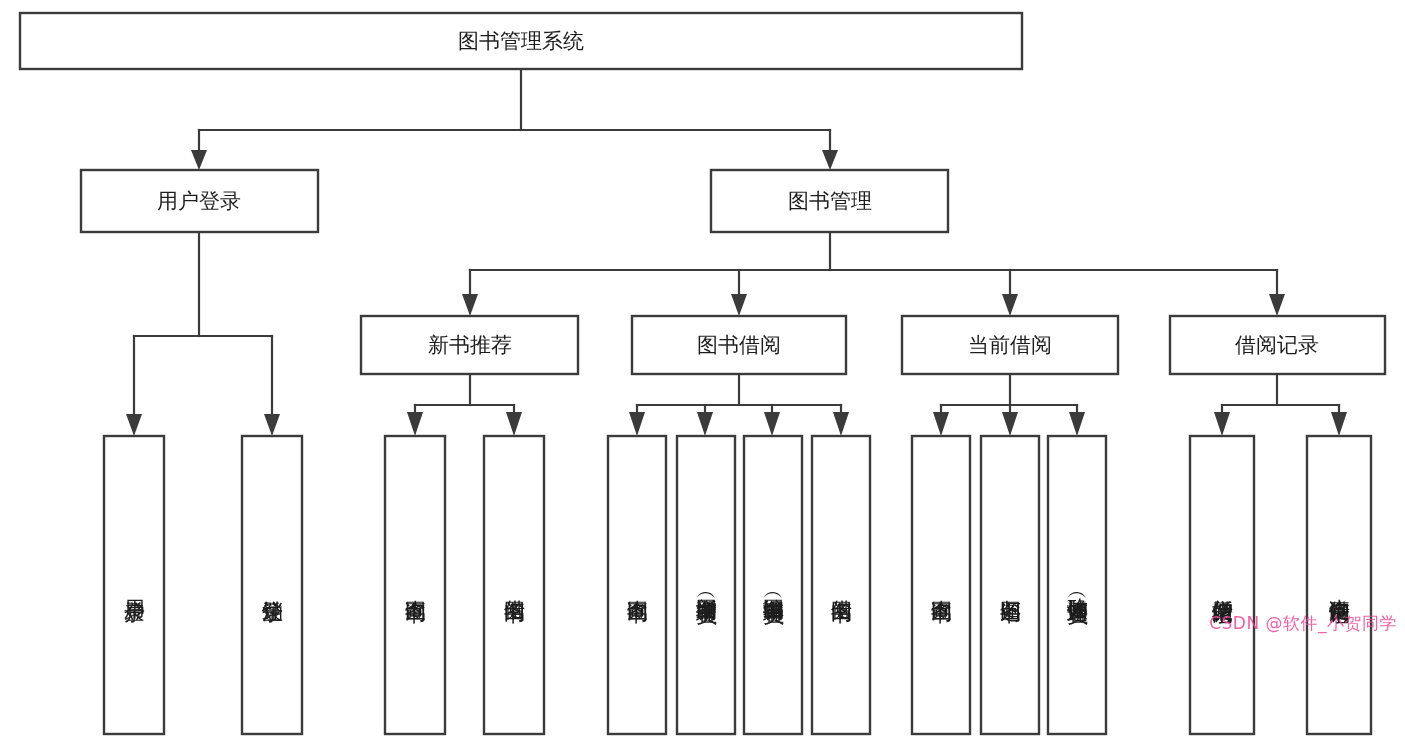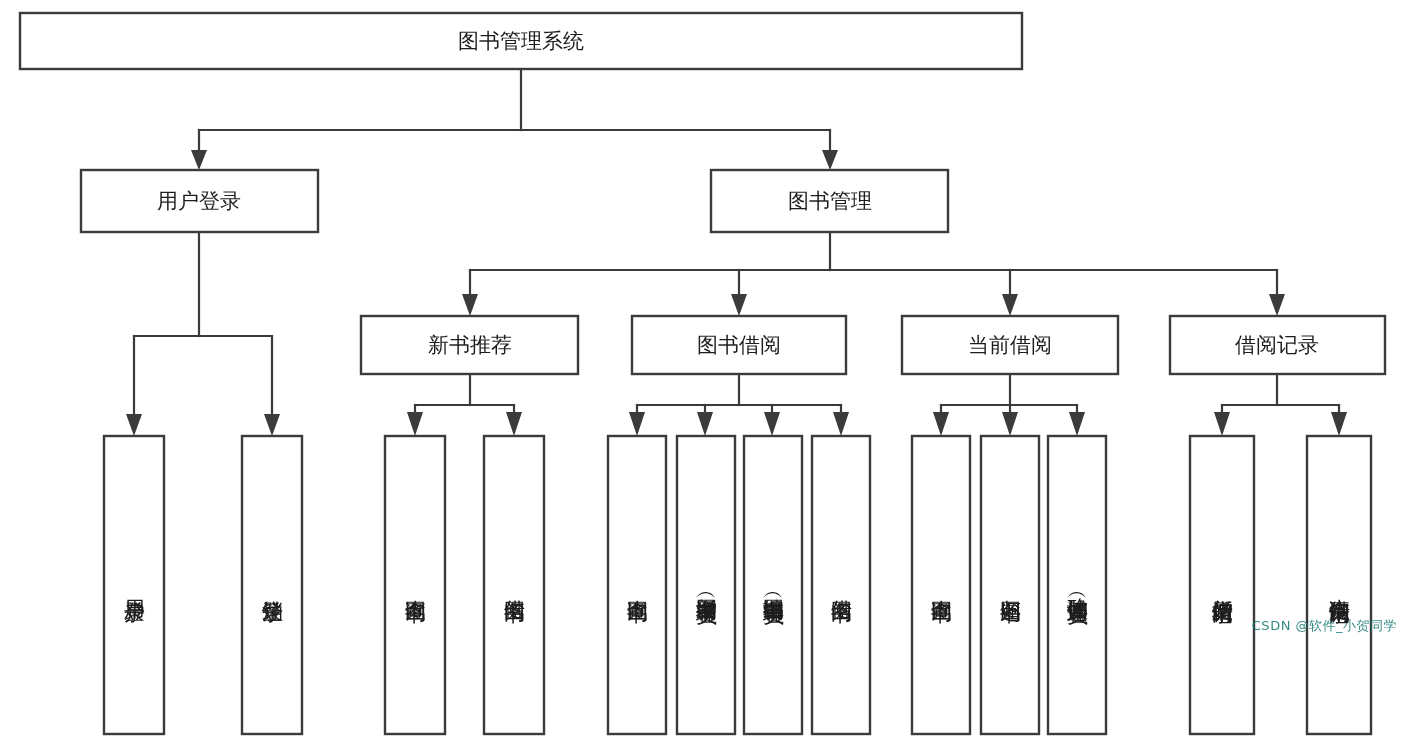--- a/index.html
+++ b/index.html
@@ -66,22 +66,22 @@
     justify-content: center;
     white-space: nowrap;
     pointer-events: none;
     user-select: none;
   }
   .watermark {
     position: absolute;
     right: 8px;
     bottom: 4px;
     font-family: "DejaVu Sans", "Liberation Sans", sans-serif;
-    font-size: 13px;
-    color: #0f766e;
+    font-size: 17px;
+    color: #ec4899;
     opacity: .85;
     white-space: nowrap;
     letter-spacing: .5px;
   }
 </style>
 </head>
 <body>
 
 <div id="diagram-root">
 

